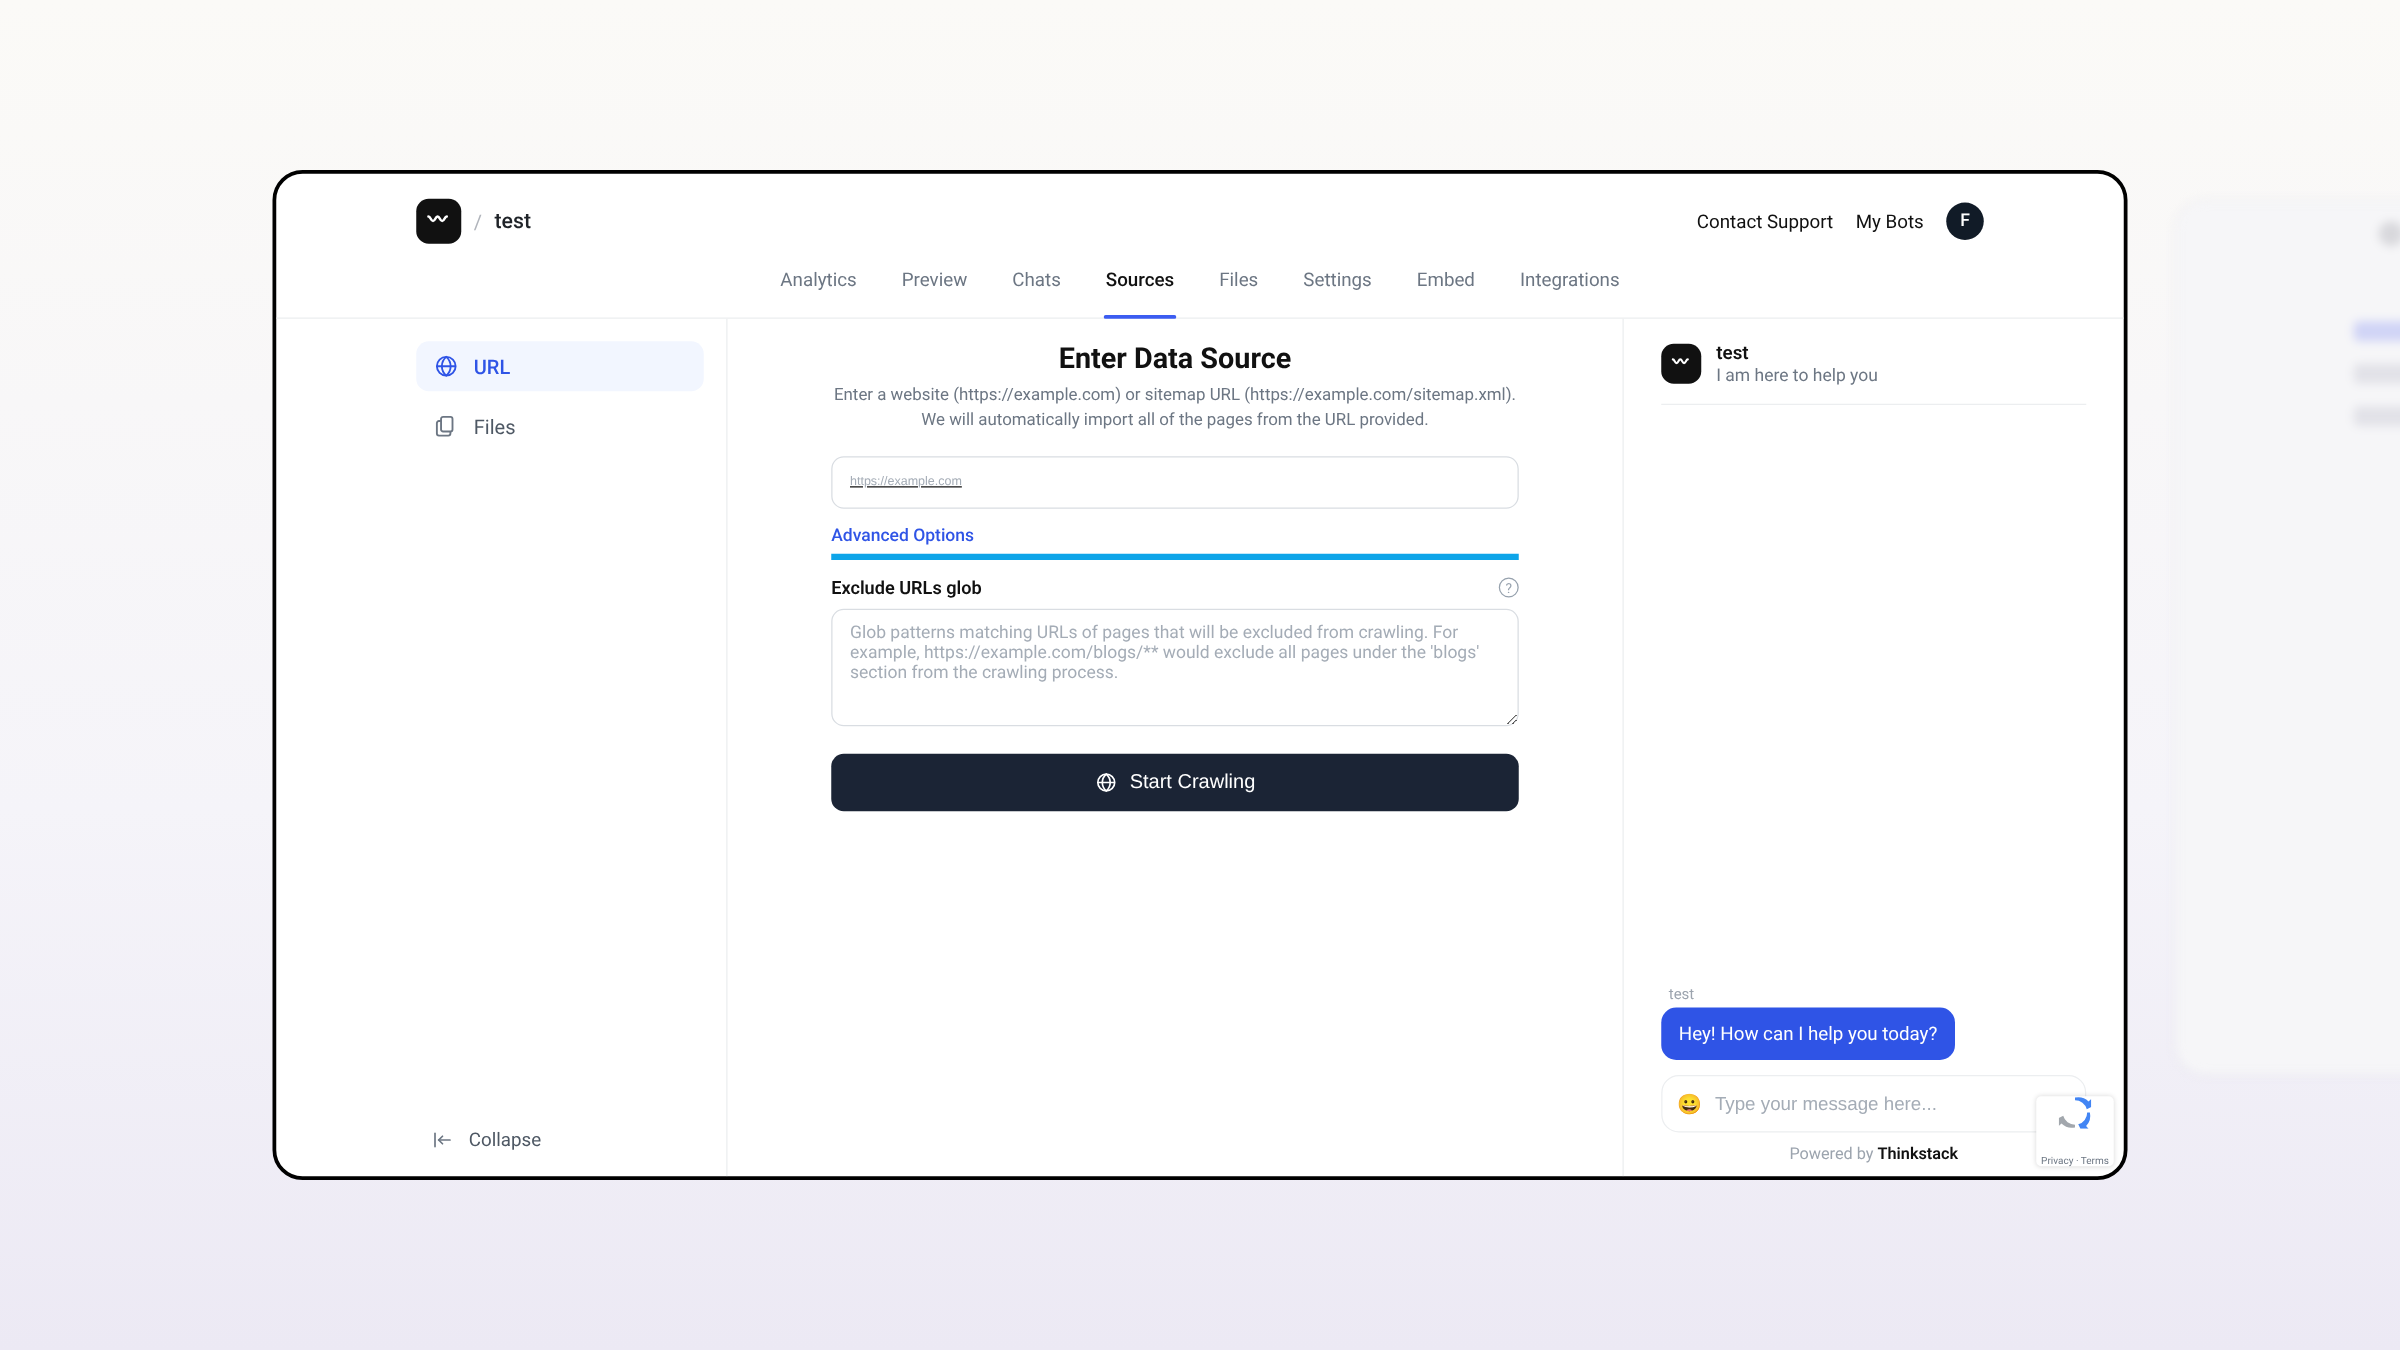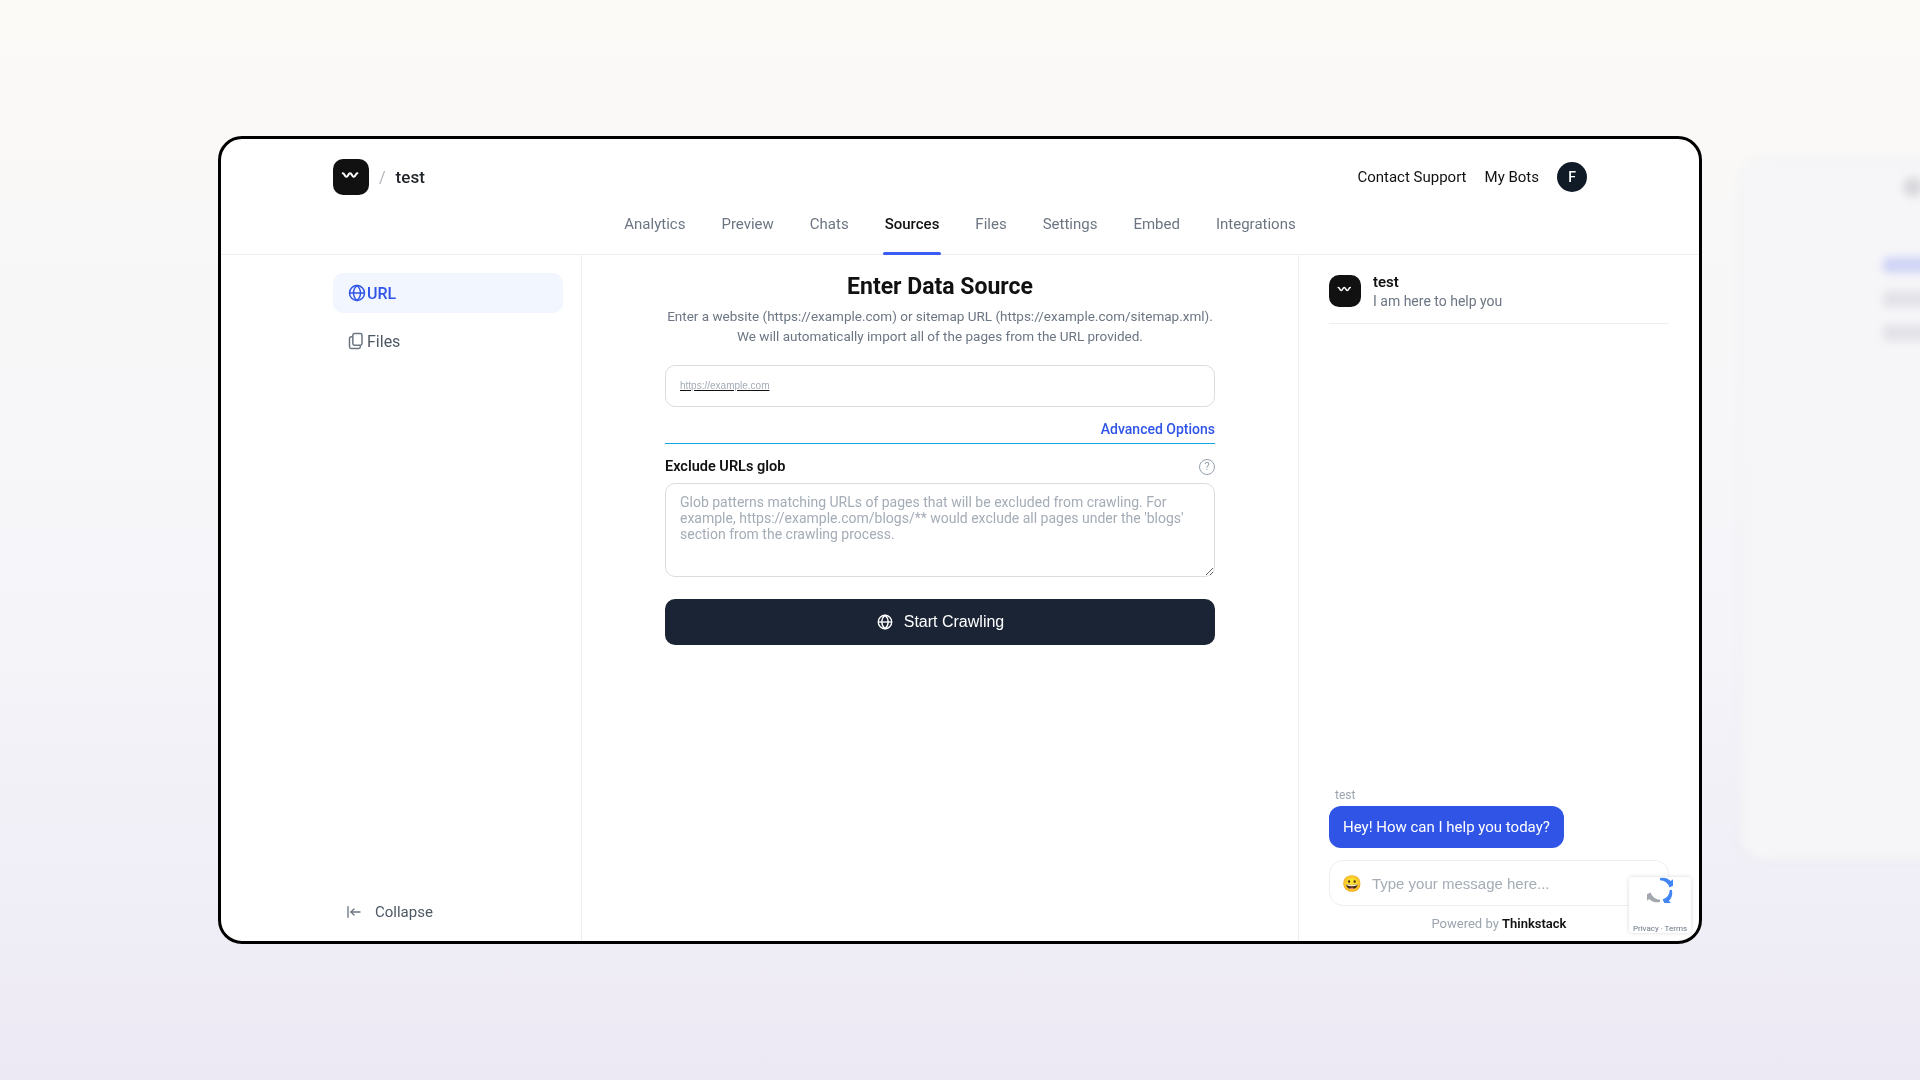--- a/index.html
+++ b/index.html
@@ -93,21 +93,21 @@
   flex: 1; display: flex;
 }
 
 
 .sidebar {
   width: 360px; display: flex; flex-direction: column;
   justify-content: space-between; padding: 18px 18px 20px 112px;
 }
 .side-group { display: flex; flex-direction: column; gap: 8px; }
 .side-item {
-  display: flex; align-items: center; 
+  display: flex; align-items: center; gap: 12px;
   padding: 10px 14px; border-radius: 10px; cursor: pointer;
 }
 .side-item .icon { width: 20px; height: 20px; display: flex; align-items: center; justify-content: center; }
 .side-item.active { background: #f2f6ff; color: #2f54e6; font-weight: 500; }
 .side-item.active svg { stroke: #2f54e6; }
 .side-item:not(.active) { color: #4e5864; }
 .side-item:not(.active) svg { stroke: #6c7683; }
 
 .collapse-row {
   display: flex; align-items: center; gap: 12px;
@@ -125,28 +125,28 @@
 .main h1 { font-size: 23px; font-weight: 700; color: #111; text-align: center; }
 .main .subtitle { margin-top: 6px; color: #6c7683; font-size: 13.5px; line-height: 1.5; text-align: center; }
 
 .url-input {
   width: 100%; margin-top: 18px; height: 42px; border: 1px solid #d9dde2;
   border-radius: 10px; padding: 0 14px; font-size: 10px; color: #111; text-decoration: underline;
 }
 .url-input::placeholder { color: #a4acb6; }
 
 .adv-opts {
-  width: 100%; text-align: right; margin-top: 14px;
+  width: 100%; text-align: left; margin-top: 14px;
   color: #2f54e6; font-size: 14px; font-weight: 500;
-  padding-bottom: 6px; border-bottom: 1px solid #0ea5e9;
+  padding-bottom: 6px; border-bottom: 5px solid #0ea5e9;
   cursor: pointer;
 }
 
 .label-row {
-  margin-top: 14px; display: flex; align-items: flex-end; justify-content: space-between;
+  margin-top: 14px; display: flex; align-items: center; justify-content: space-between;
 }
 .label-row label { font-size: 14.5px; font-weight: 600; color: #111; }
 .help-icon {
   width: 16px; height: 16px; border: 1.5px solid #96a1ad; border-radius: 50%;
   color: #96a1ad; font-size: 11px; display: flex; align-items: center; justify-content: center;
   cursor: pointer;
 }
 
 .exclude-ta {
   width: 100%; margin-top: 8px; height: 94px; padding: 10px 14px;

